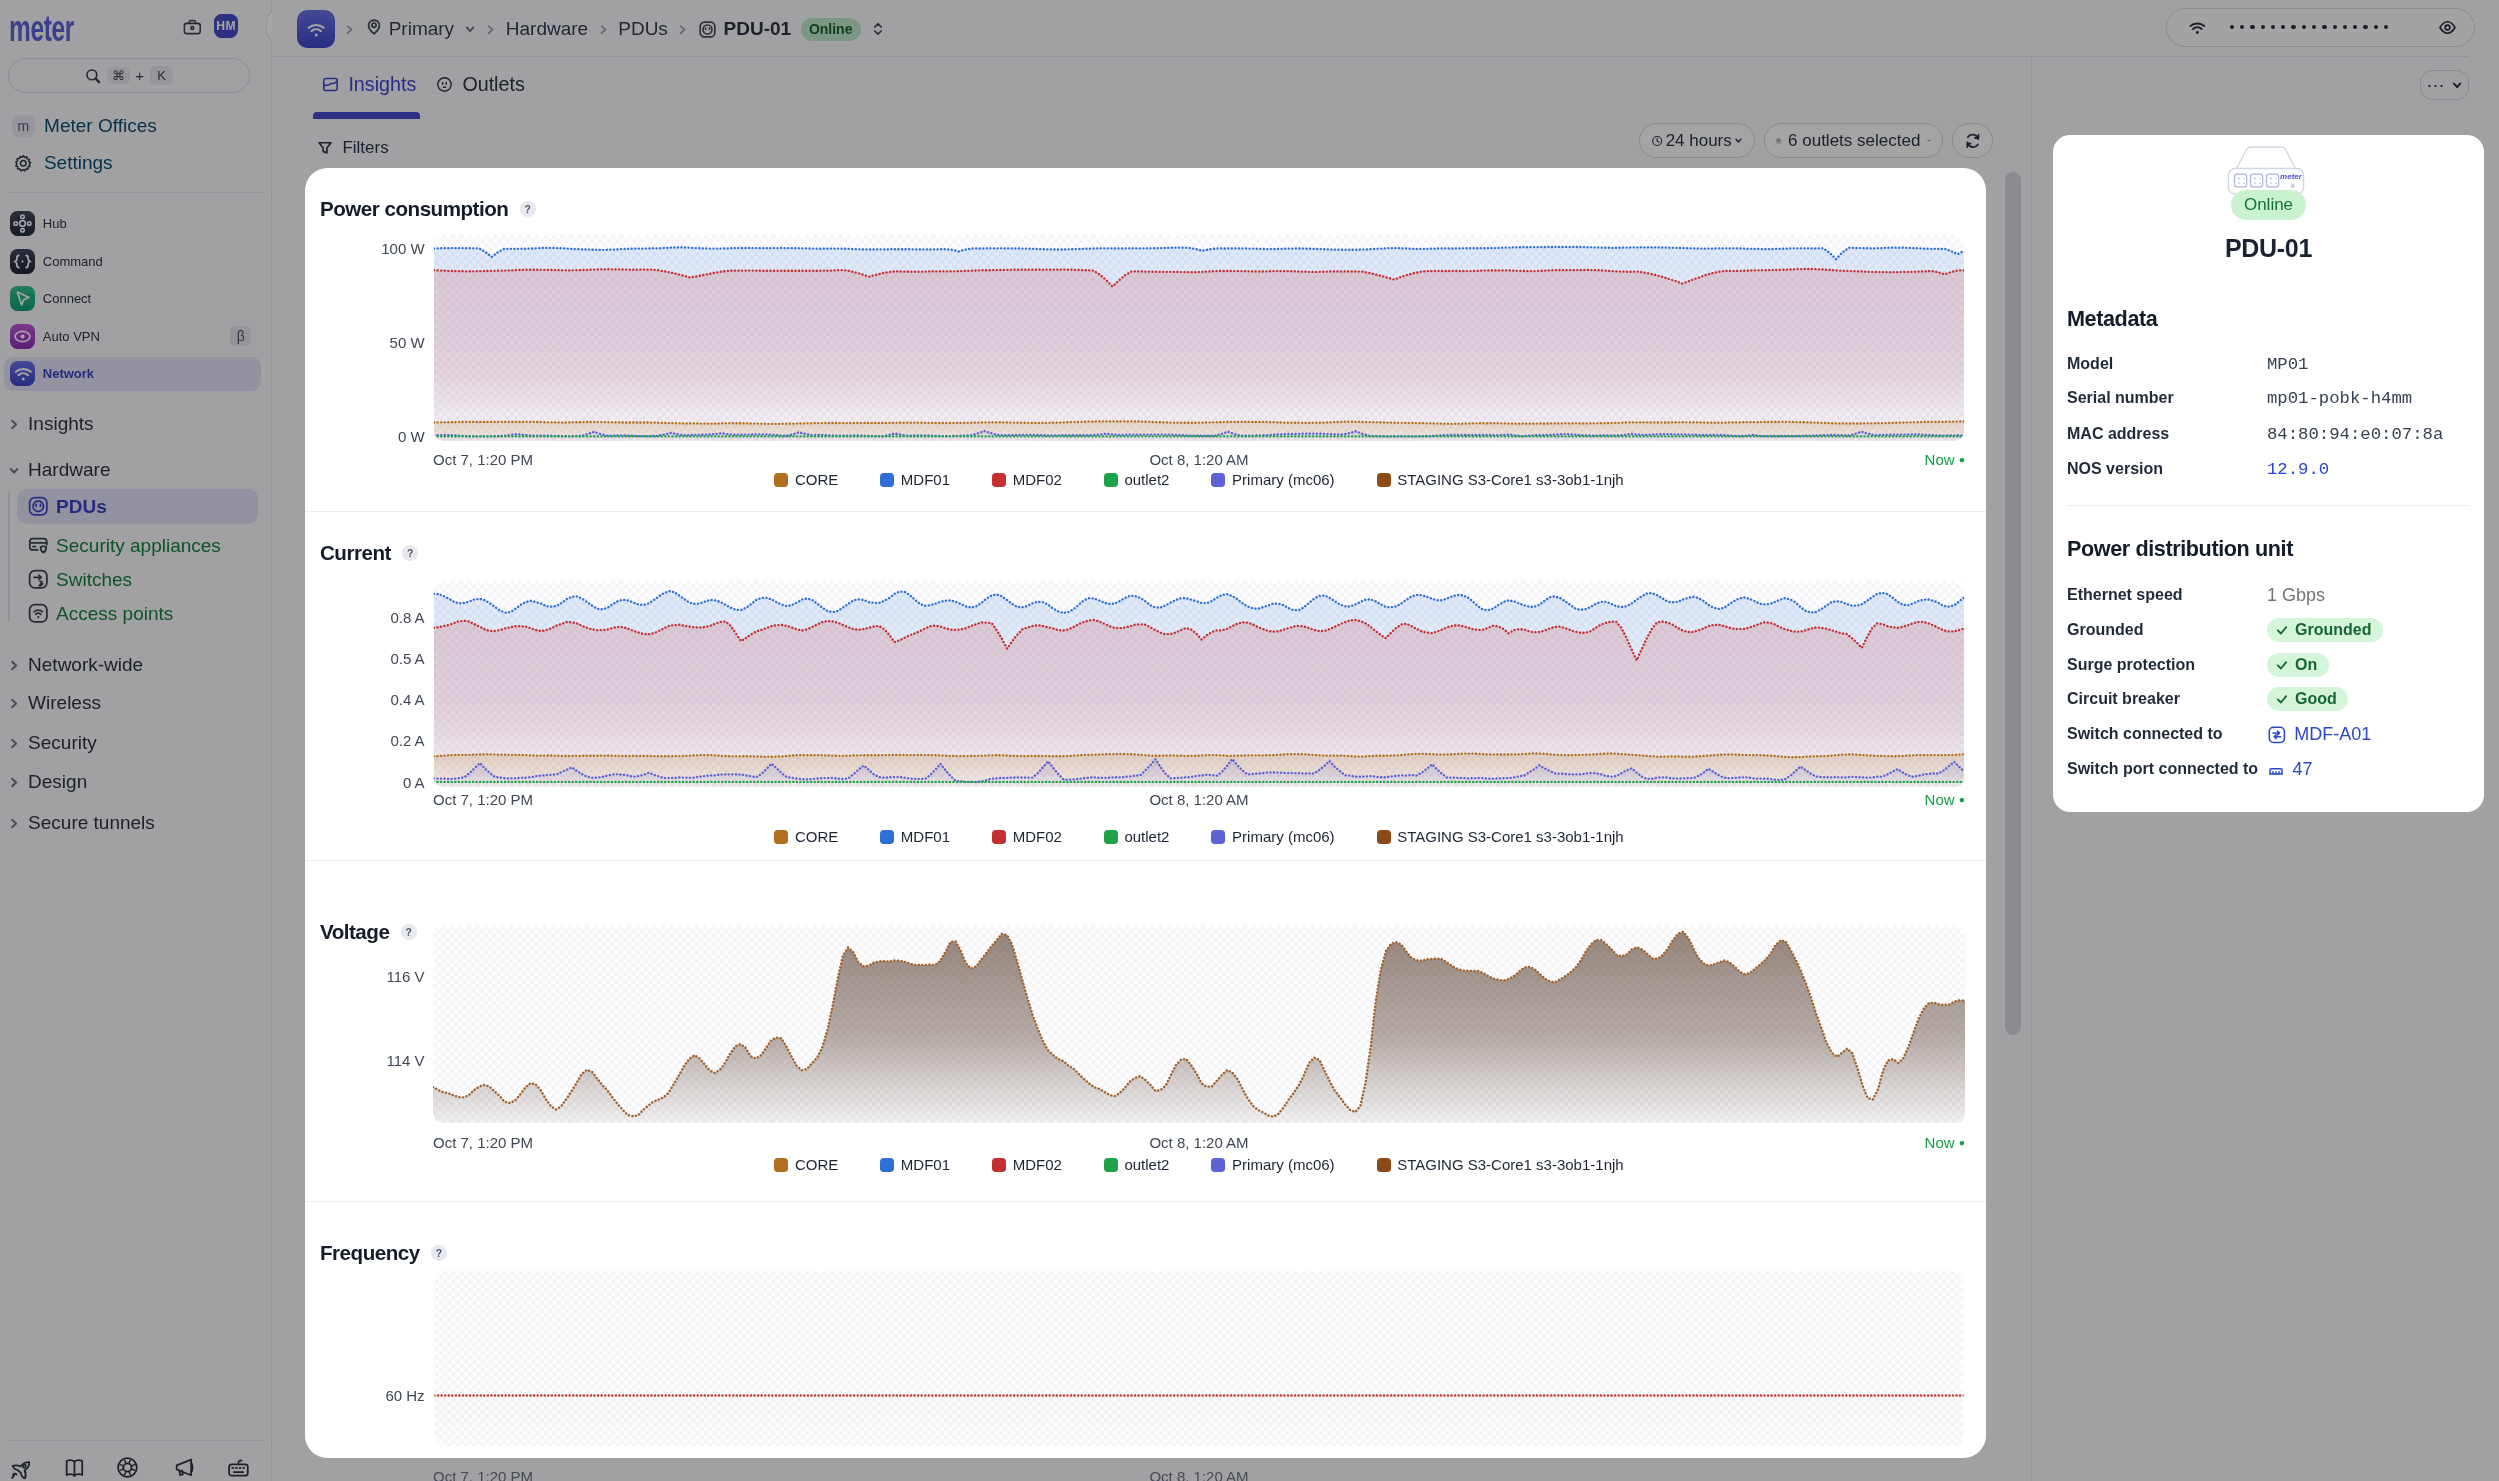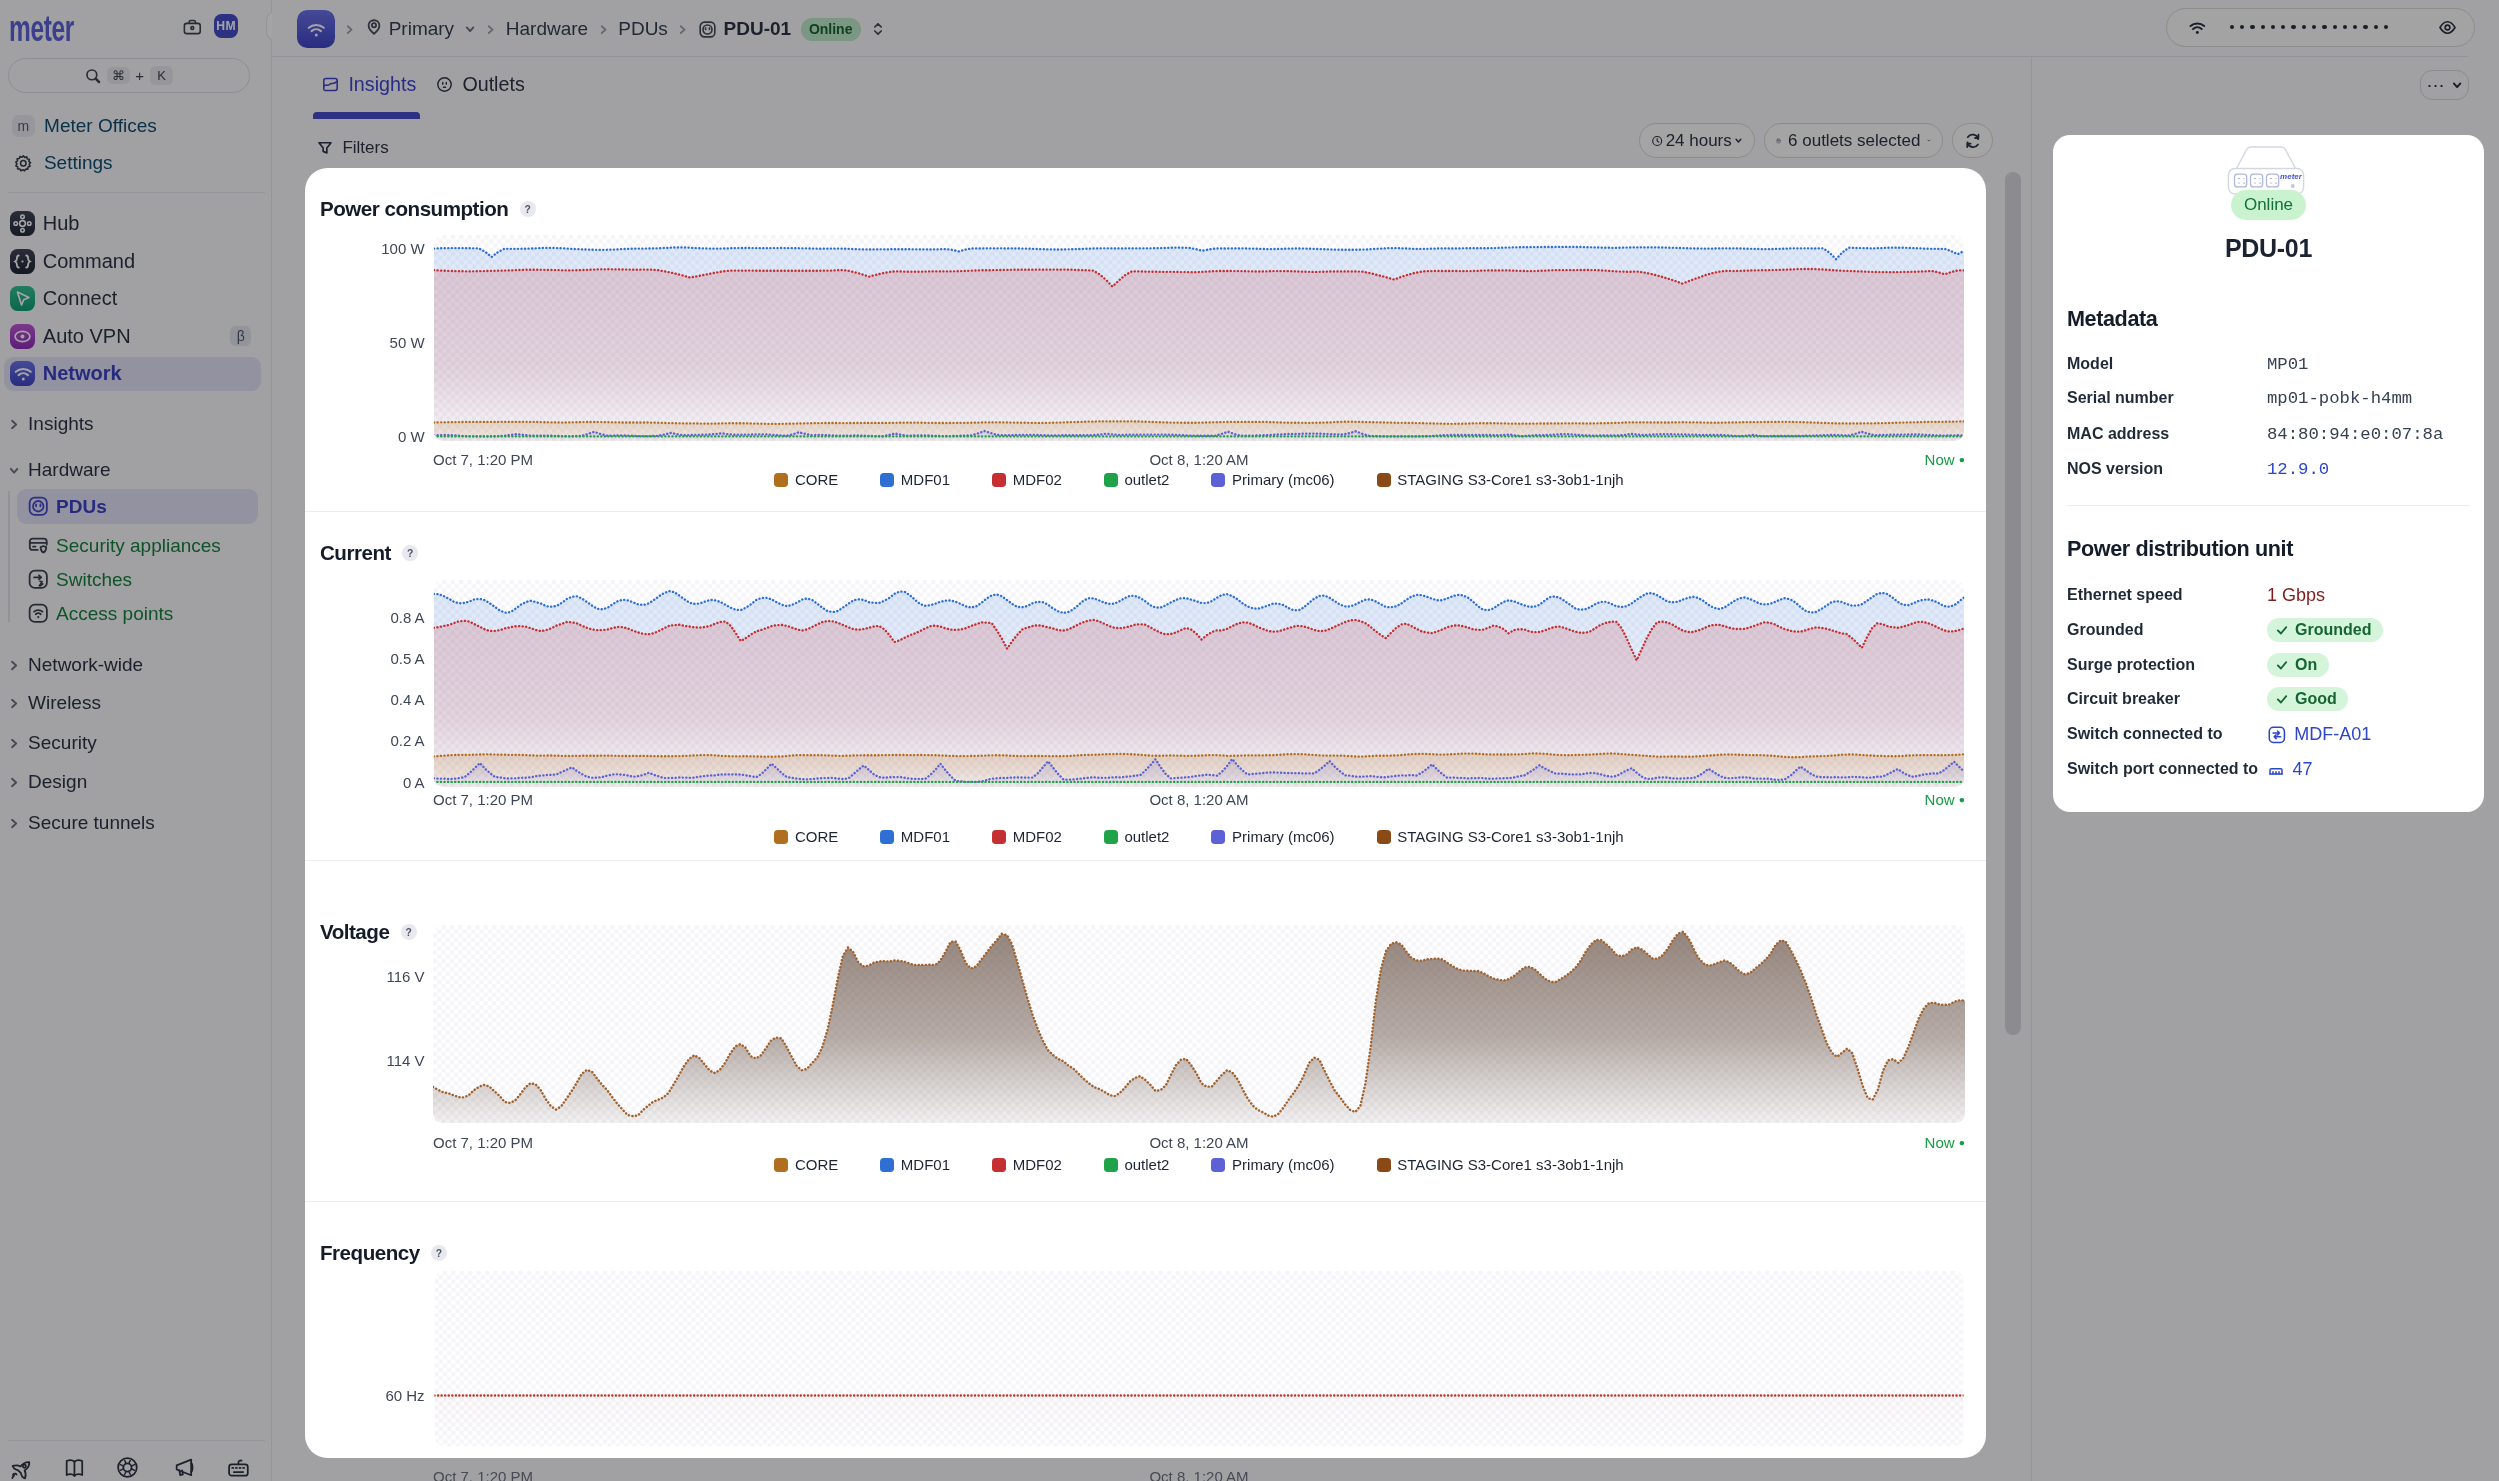--- a/index.html
+++ b/index.html
@@ -17,21 +17,21 @@
 .search{position:absolute;left:7.5px;top:58px;width:242px;height:35px;border:1.4px solid #dcdce4;border-radius:18px;
  display:flex;align-items:center;justify-content:center;gap:5.6px;color:#3c434f}
 .key{background:#e9e9ef;border-radius:5.6px;font-size:13px;color:#3c434f;padding:0.9px 4.7px;line-height:16px}
 .srow{position:absolute;left:0;width:272px;height:34px;display:flex;align-items:center}
 .srow .txt{font-size:19px;color:#0c4a6e;white-space:nowrap}
 .mavatar{width:22.5px;height:22.5px;border-radius:6.6px;background:#e9e9f1;color:#555d6b;font-size:14px;
  display:flex;align-items:center;justify-content:center;margin-left:12.2px;margin-right:9.4px}
 .sdivider{position:absolute;left:7.5px;width:257px;height:0.9px;background:#e7e7ec}
 .nav{position:absolute;left:0;width:272px;height:38px;display:flex;align-items:center}
 .nav .ic{width:25px;height:25px;border-radius:7.5px;margin-left:10.3px;margin-right:7.5px;flex:none;display:flex;align-items:center;justify-content:center}
-.nav .txt{font-size:20px;color:#2a3242;white-space:nowrap}
+.nav .txt{font-size:13px;color:#2a3242;white-space:nowrap}
 .navsel{position:absolute;left:3.8px;width:257px;height:34px;border-radius:9.4px;background:#e3e3f7}
 .nav .beta{margin-left:auto;margin-right:20.6px;background:#e4e4ee;color:#4d5566;font-size:14px;border-radius:5.6px;padding:1.9px 6.6px}
 .sect{position:absolute;left:0;width:272px;height:38px;display:flex;align-items:center}
 .sect .chev{margin-left:8.4px;margin-right:7.5px;width:12.2px;flex:none;color:#6b7280;display:flex}
 .sect .txt{font-size:19px;color:#2a3242;white-space:nowrap}
 .sub{position:absolute;left:0;width:272px;height:35px;display:flex;align-items:center}
 .sub .ic{margin-left:27px;margin-right:6.6px;flex:none;width:22.5px;height:22.5px}
 .sub .txt{font-size:19px;color:#15803d;white-space:nowrap}
 .subsel{position:absolute;left:17px;width:241px;height:35px;border-radius:9.4px;background:#e3e3f7}
 .treeline{position:absolute;left:8.4px;width:1.4px;background:#e1e1e8}
@@ -73,21 +73,21 @@
 .cdiv{position:absolute;left:0;width:1681px;height:0.9px;background:#ededf1}
 
 .rightcard{position:absolute;left:2053px;top:135px;width:431px;height:677px;background:#fff;border-radius:17px;z-index:10}
 .rc-online{position:absolute;left:178px;top:55px;width:75px;height:30px;border-radius:15px;background:#c9f3cf;color:#15703b;
  font-size:17px;display:flex;align-items:center;justify-content:center}
 .rc-name{position:absolute;left:0;top:99px;width:431px;text-align:center;font-size:25px;color:#1b2232;font-weight:bold;letter-spacing:-0.3px}
 .rc-h{position:absolute;left:14px;font-size:21.6px;color:#141b29;font-weight:bold;letter-spacing:-0.4px}
 .rc-row{position:absolute;left:14px;width:411px;height:28px;display:flex;align-items:center}
 .rc-row .lbl{font-size:16px;font-weight:bold;color:#1f2937;width:200px;flex:none;white-space:nowrap}
 .rc-row .val{font-family:"Liberation Mono",monospace;font-size:17.3px;color:#374151}
-.rc-row .vals{font-size:18px;color:#7f1d1d}
+.rc-row .vals{font-size:18px;color:#737373}
 .rc-div{position:absolute;left:14px;width:403px;height:0.9px;background:#ededf1}
 .pill{display:flex;align-items:center;gap:5.6px;background:#d4f5da;border-radius:13px;padding:2.8px 11.3px 2.8px 8.4px;
  color:#166534;font-size:16px;font-weight:bold}
 .bluelink{display:flex;align-items:flex-end;gap:7.5px;color:#2b46c8;font-size:18px}
 </style></head><body>
 <div class="page">
     <div class="sidebar">
       <div class="logo">meter</div>
       <div class="abs" style="left:182px;top:17px"><svg width="20.6" height="20.6" viewBox="0 0 22 22" fill="none">
           <g transform="scale(0.8461538461538461)" stroke="#3a414d" stroke-width="2.0" stroke-linecap="round" stroke-linejoin="round" fill="none">

